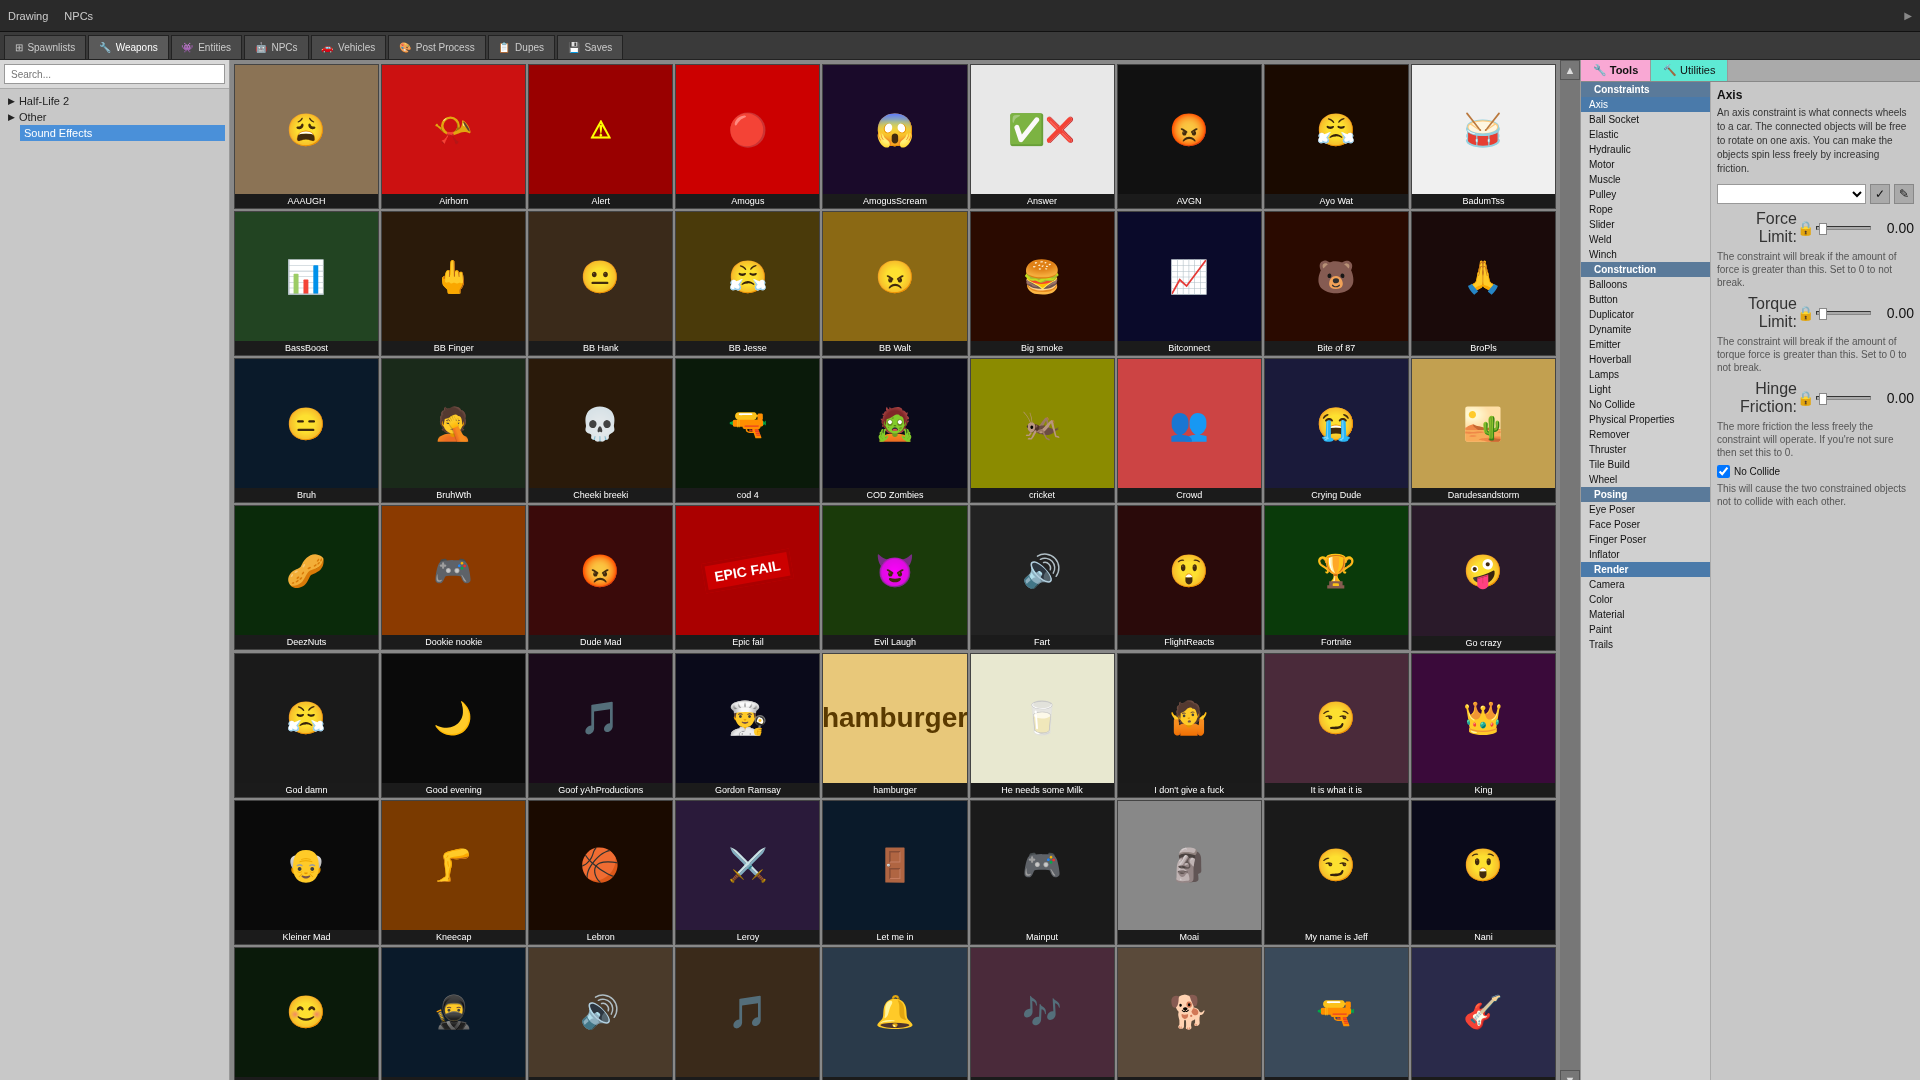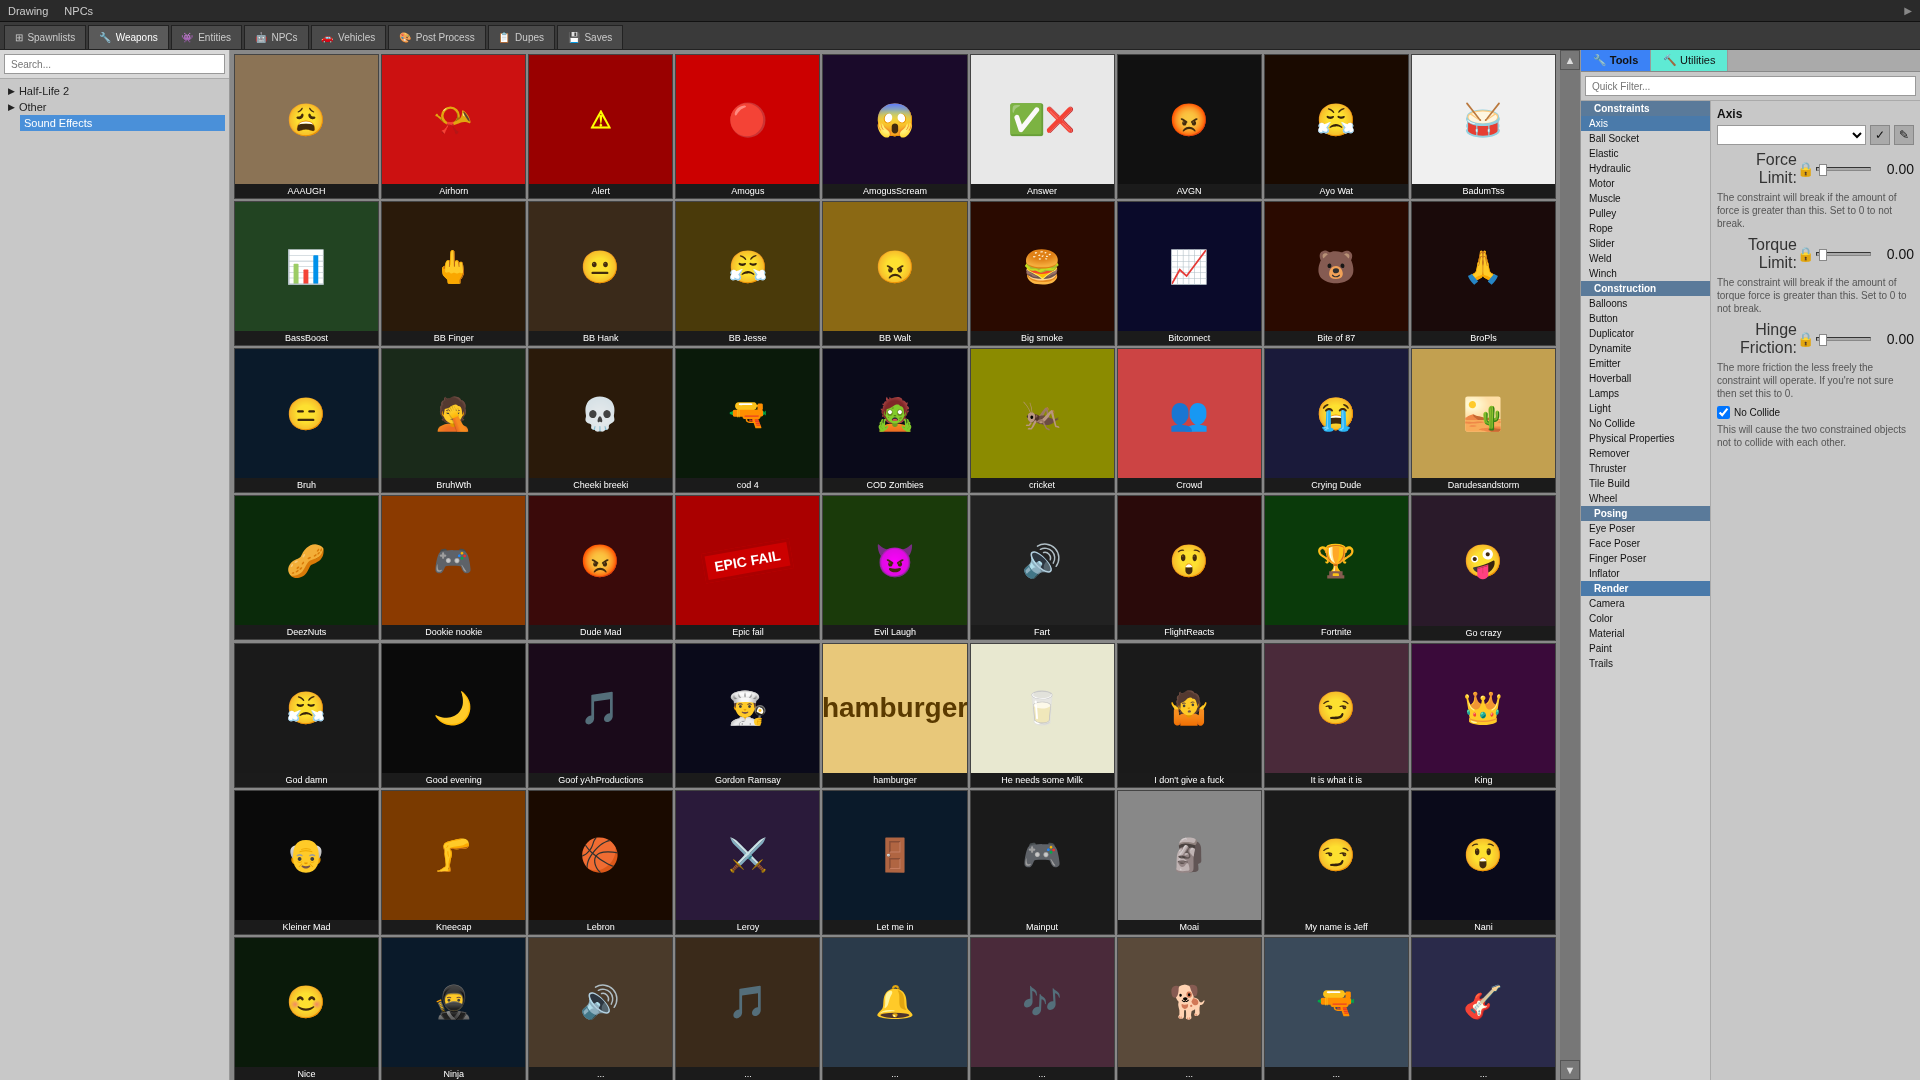--- a/index.html
+++ b/index.html
@@ -9,21 +9,21 @@
       overflow: hidden;
       background: #4a6741;
       font-family: 'Segoe UI', Tahoma, sans-serif;
       font-size: 11px;
       color: #ddd;
       user-select: none;
     }
 
     
     #top-menu {
-      height: 22px;
+      height: 32px;
       background: #2a2a2a;
       display: flex;
       align-items: center;
       padding: 0 8px;
       gap: 16px;
       border-bottom: 1px solid #111;
     }
     .menu-item {
       color: #ccc;
       cursor: pointer;
@@ -185,21 +185,21 @@
       border-bottom: 1px solid #888;
     }
     .tools-tab {
       padding: 4px 12px;
       cursor: pointer;
       font-size: 11px;
       background: #5eead4;
       border-right: 1px solid #999;
     }
     .tools-tab.active {
-      background: #3b82f6;
+      background: #f9a8d4;
       font-weight: bold;
     }
     #quick-filter {
       padding: 4px;
       border-bottom: 1px solid #aaa;
     }
     #quick-filter input {
       width: 100%;
       height: 20px;
       padding: 2px 6px;
@@ -711,23 +711,20 @@
         <div class="scroll-arrow" style="align-self:flex-end;">▼</div>
       </div>
     </div>
   </div>
 
   <div id="right-panel">
     <div id="tools-tabs">
       <div class="tools-tab active">🔧 Tools</div>
       <div class="tools-tab">🔨 Utilities</div>
     </div>
-    <div id="quick-filter">
-      <input type="text" style="width: 100%; height: 20px; padding: 2px 6px; border: 1px solid rgb(153, 153, 153); font-size: 10px;" placeholder="Quick Filter...">
-    </div>
     <div id="tools-layout">
       <div id="tools-list">
 
         <div class="tool-category">Constraints</div>
         <div class="tool-item active">Axis</div>
         <div class="tool-item">Ball Socket</div>
         <div class="tool-item">Elastic</div>
         <div class="tool-item">Hydraulic</div>
         <div class="tool-item">Motor</div>
         <div class="tool-item">Muscle</div>
@@ -762,20 +759,21 @@
         <div class="tool-category" style="background:#4a7aaa;">Render</div>
         <div class="tool-item">Camera</div>
         <div class="tool-item">Color</div>
         <div class="tool-item">Material</div>
         <div class="tool-item">Paint</div>
         <div class="tool-item">Trails</div>
       </div>
 
       <div id="tool-detail">
         <div class="tool-detail-title">Axis</div>
+        <div class="tool-detail-desc">An axis constraint is what connects wheels to a car. The connected objects will be free to rotate on one axis. You can make the objects spin less freely by increasing friction.</div>
 
         <div class="dropdown-row">
           <select class="detail-dropdown">
             <option></option>
           </select>
           <div class="detail-btn-small">✓</div>
           <div class="detail-btn-small">✎</div>
         </div>
 
         <div class="detail-row">

